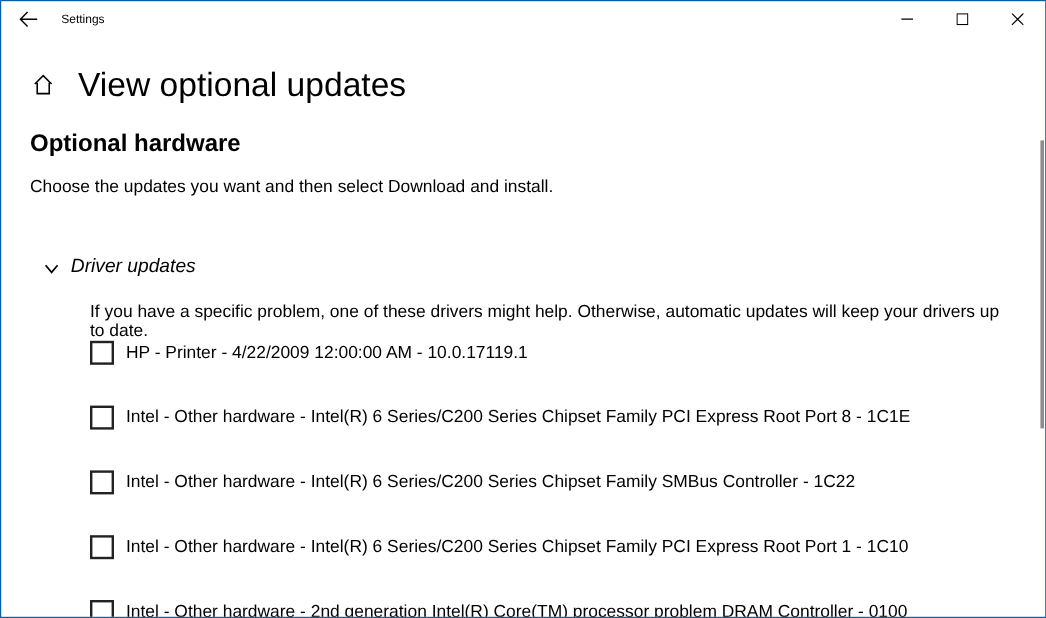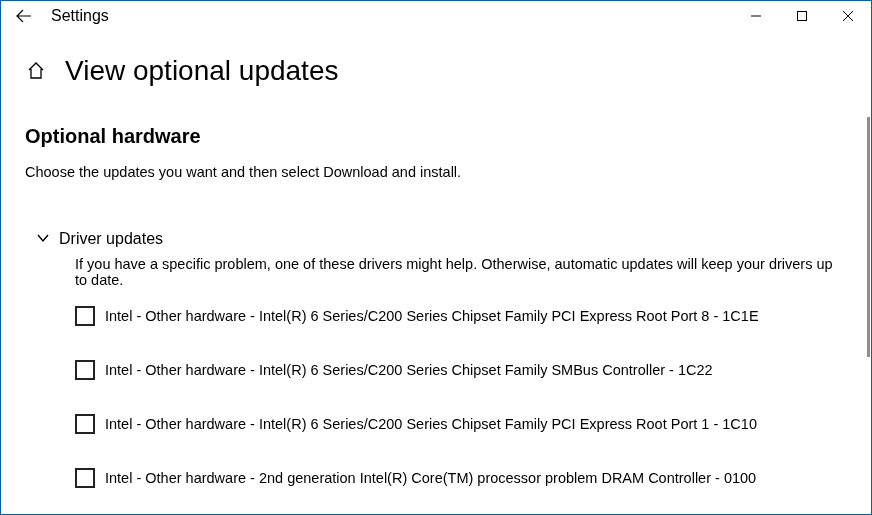--- a/index.html
+++ b/index.html
@@ -18,40 +18,40 @@
     display: flex;
     align-items: center;
     padding-left: 10px;
   }
   .titlebar .back {
     width: 26px; height: 26px;
     display: flex; align-items: center; justify-content: center;
     cursor: pointer;
   }
   .titlebar .title {
-    font-size: 16px;
+    font-size: 10px;
     margin-left: 14px;
   }
   .titlebar .spacer { flex: 1; }
   .winbtn {
     width: 46px; height: 30px;
     display: flex; align-items: center; justify-content: center;
     cursor: pointer;
   }
   .winbtn svg { width: 10px; height: 10px; }
   .content {
     padding: 10px 24px 0 24px;
     height: calc(100% - 30px);
     position: relative;
   }
   .bigheader {
     display: flex;
     align-items: center;
     margin-top: 14px;
-    margin-bottom: 38px;
+    margin-bottom: 22px;
   }
   .home {
     width: 22px; height: 22px;
     display: flex; align-items: center; justify-content: center;
     cursor: pointer;
   }
   .bigheader h1 {
     font-weight: 400;
     font-size: 28px;
     margin-left: 18px;
@@ -63,36 +63,36 @@
   }
   .instruction {
     font-size: 14.5px;
     margin-bottom: 50px;
   }
   .expander {
     padding-left: 10px;
   }
   .expander-header {
     display: flex;
-    align-items: flex-start;
+    align-items: flex-end;
     cursor: pointer;
-    margin-bottom: 8px;
+    margin-bottom: 20px;
+    font-style: italic;
   }
   .chev {
     width: 16px; height: 16px;
     display: flex; align-items: center; justify-content: center;
     margin-right: 8px;
   }
   .expander-title {
     font-size: 16px;
   }
   .expander-desc {
     font-size: 14.5px;
     margin-left: 40px;
-    margin-bottom: 18px;
   }
   .item {
     display: flex;
     align-items: center;
     margin-left: 40px;
     margin-bottom: 34px;
   }
   .cb {
     width: 20px; height: 20px;
     border: 2px solid #222;
@@ -161,20 +161,24 @@
         <svg width="14" height="14" viewBox="0 0 14 14">
             <path d="M2 4 L7 10 L12 4" stroke="#000" stroke-width="1.4" fill="none"></path>
           </svg>
       </span>
       <span class="expander-title">Driver updates</span>
     </div>
     <div class="expander-desc">If you have a specific problem, one of these drivers might help. Otherwise, automatic updates will keep your drivers up to date.</div>
 
     <div class="item">
       <div class="cb"></div>
+      <div class="item-label">HP - Printer - 4/22/2009 12:00:00 AM - 10.0.17119.1</div>
+    </div>
+    <div class="item">
+      <div class="cb"></div>
       <div class="item-label">Intel - Other hardware - Intel(R) 6 Series/C200 Series Chipset Family PCI Express Root Port 8 - 1C1E</div>
     </div>
     <div class="item">
       <div class="cb"></div>
       <div class="item-label">Intel - Other hardware - Intel(R) 6 Series/C200 Series Chipset Family SMBus Controller - 1C22</div>
     </div>
     <div class="item">
       <div class="cb"></div>
       <div class="item-label">Intel - Other hardware - Intel(R) 6 Series/C200 Series Chipset Family PCI Express Root Port 1 - 1C10</div>
     </div>

